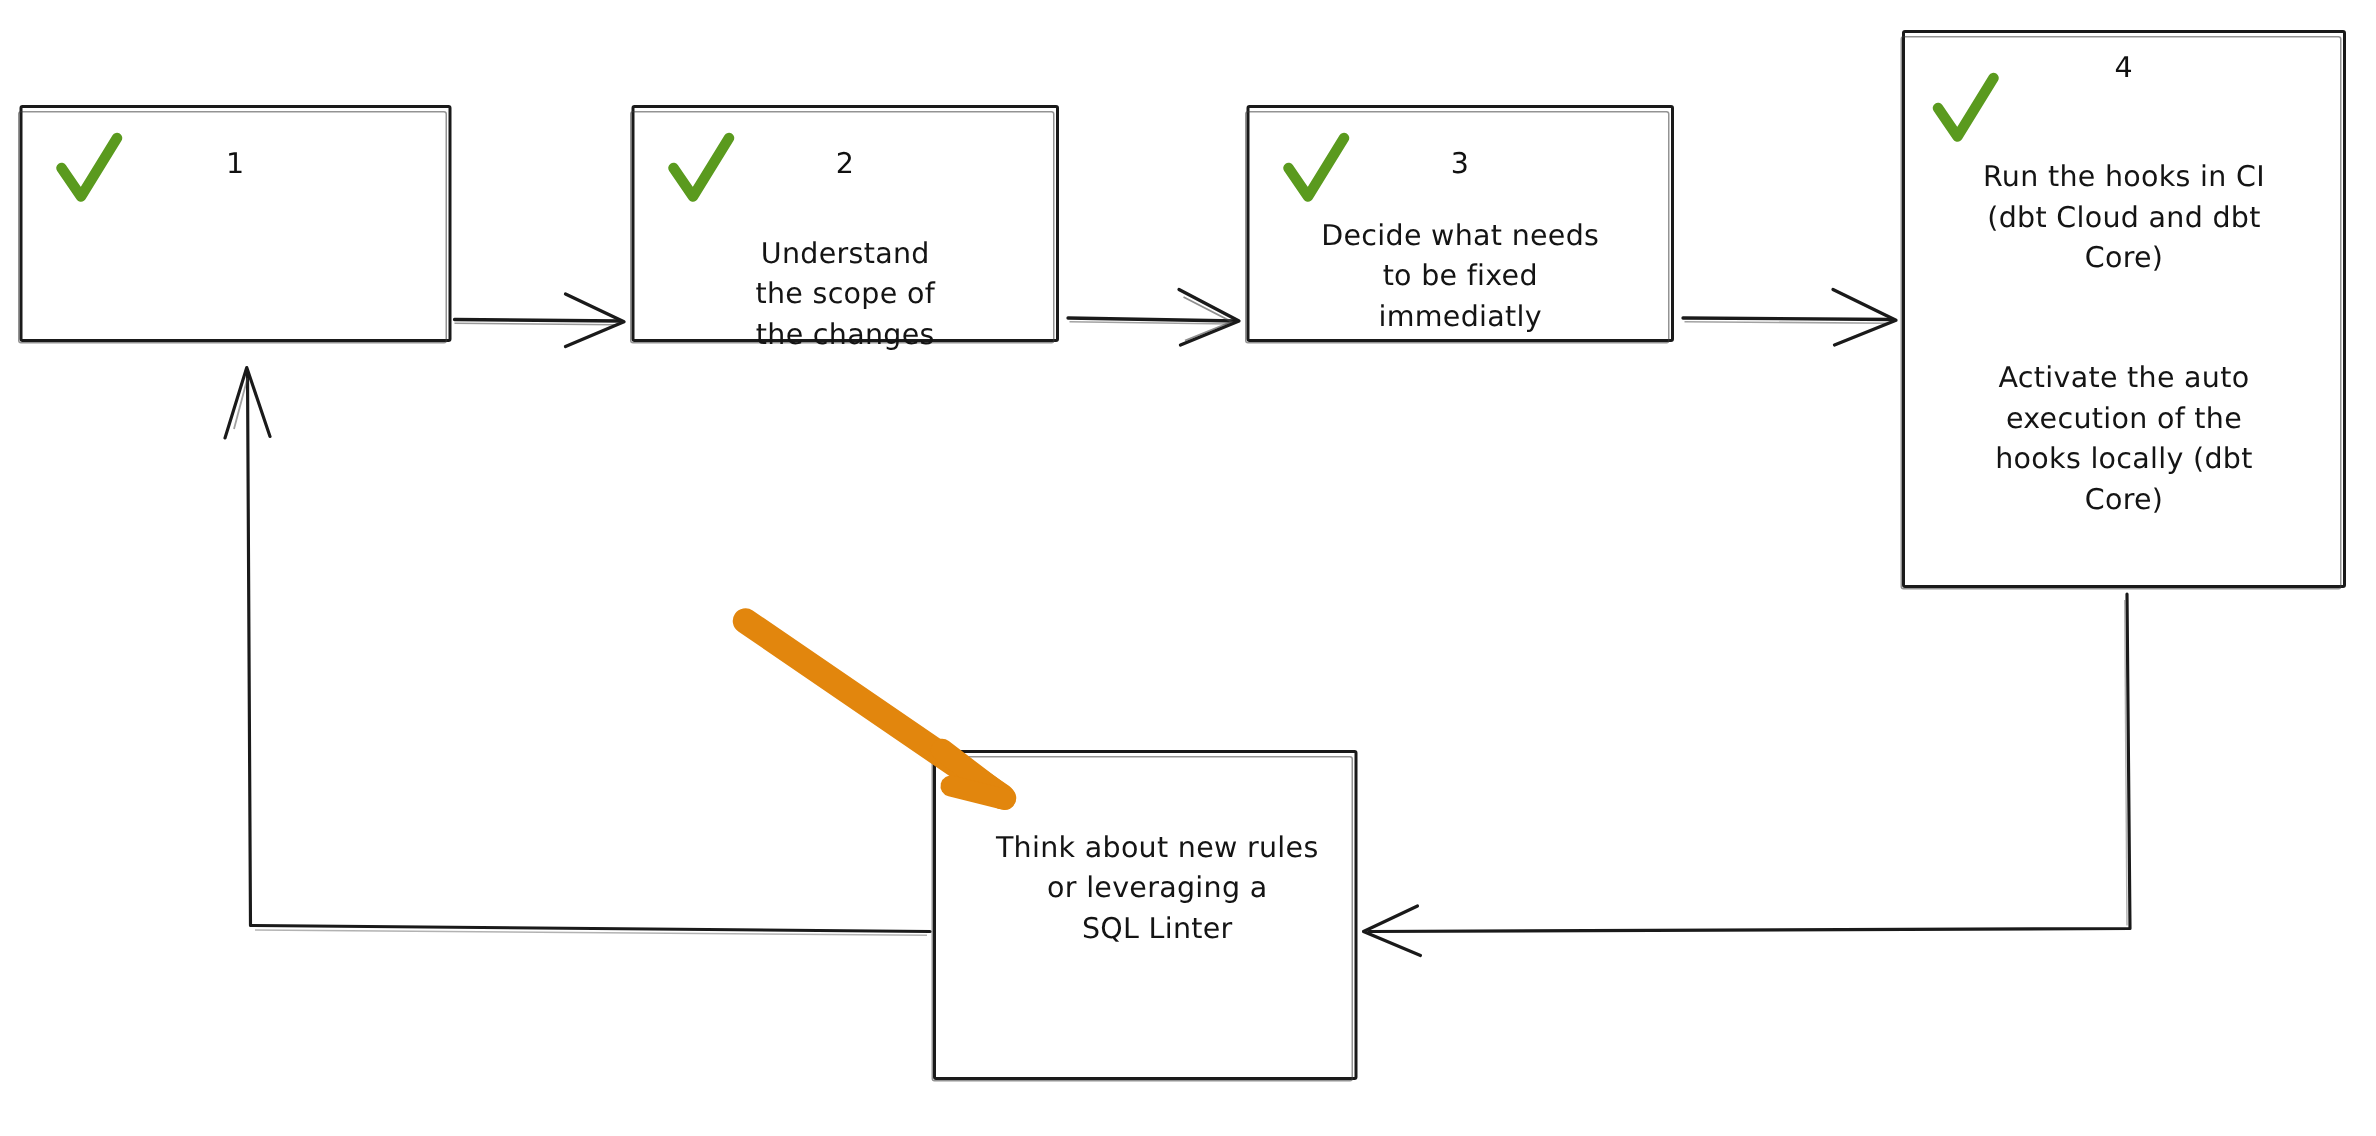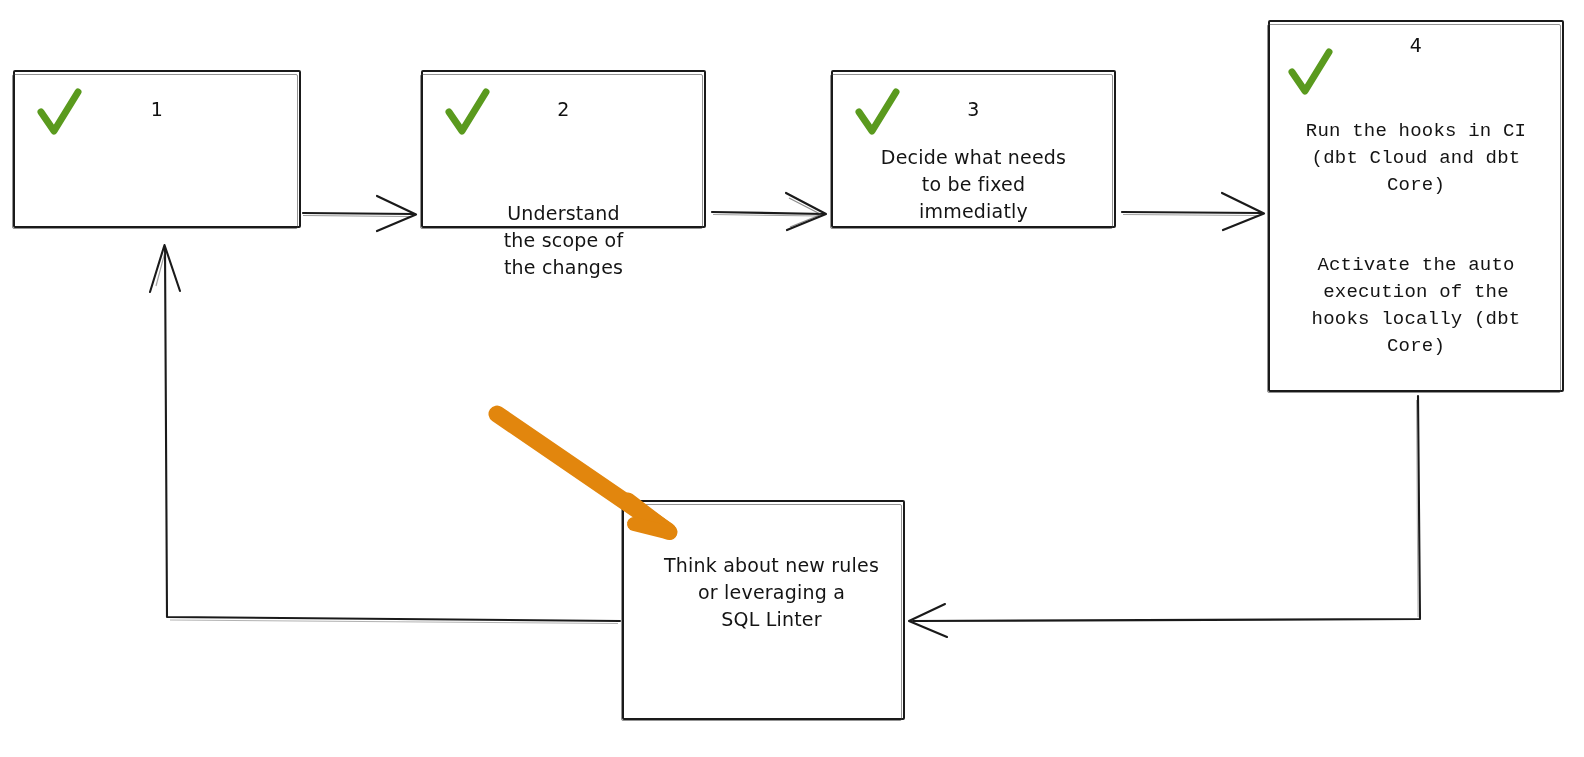--- a/index.html
+++ b/index.html
@@ -68,23 +68,23 @@
     right: 6px;
     text-align: center;
     font-family: "DejaVu Sans", sans-serif;
     font-size: 19px;
     line-height: 27px;
     color: #141414;
     white-space: pre-line;
     letter-spacing: .2px;
   }
   .node-body.b1 { top: 84px; }
-  .node-body.b2 { top: 84px; margin-top: 44px; }
+  .node-body.b2 { top: 84px; }
   .node-body.b3 { top: 72px; }
-  .node-body.b4 { top: 69px; font-family: Liberation Mono, monospace; }
+  .node-body.b4 { top: 56px; }
   .node-body.b5 { top: 50px; }
 
   .para { margin: 0 0 0 0; }
   .para + .para { margin-top: 26px; }
 
   svg.layer {
     position: absolute;
     left: 0;
     top: 0;
     width: 1584px;

